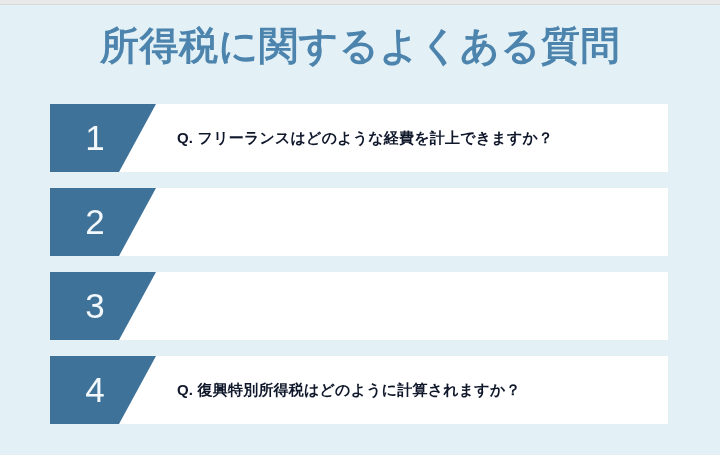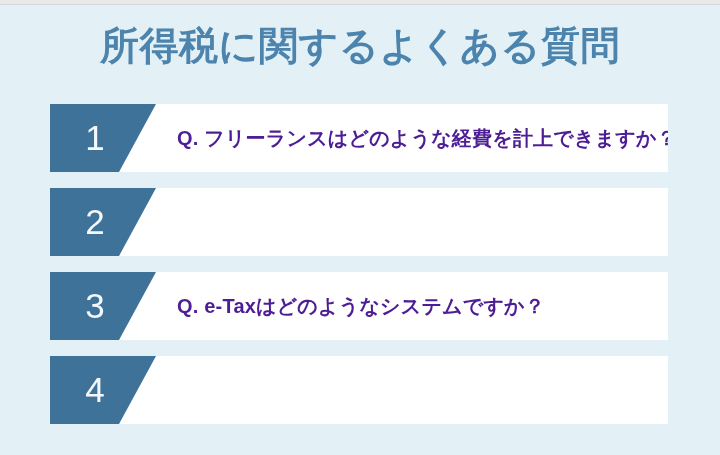--- a/index.html
+++ b/index.html
@@ -102,23 +102,23 @@
     box-sizing: border-box;
   }
 
   .faq-question {
     position: absolute;
     left: 127px;
     top: 0;
     height: 68px;
     display: flex;
     align-items: center;
-    font-size: 20px;
+    font-size: 15px;
     font-weight: bold;
-    color: #4c1d95;
+    color: #0f172a;
     letter-spacing: 0.2px;
     white-space: nowrap;
   }
 </style>
 </head>
 <body>
 
 <div id="slide">
 
   <div id="top-strip">
@@ -141,25 +141,25 @@
       <div class="faq-card">
         <div class="faq-badge"></div>
         <div class="faq-number">2</div>
       </div>
     </div>
 
     <div class="faq-row">
       <div class="faq-card">
         <div class="faq-badge"></div>
         <div class="faq-number">3</div>
-        <div class="faq-question">Q. e-Taxはどのようなシステムですか？</div>
       </div>
     </div>
 
     <div class="faq-row">
       <div class="faq-card">
         <div class="faq-badge"></div>
         <div class="faq-number">4</div>
+        <div class="faq-question">Q. 復興特別所得税はどのように計算されますか？</div>
       </div>
     </div>
 
   </div>
 </div>
 
 </body></html>

